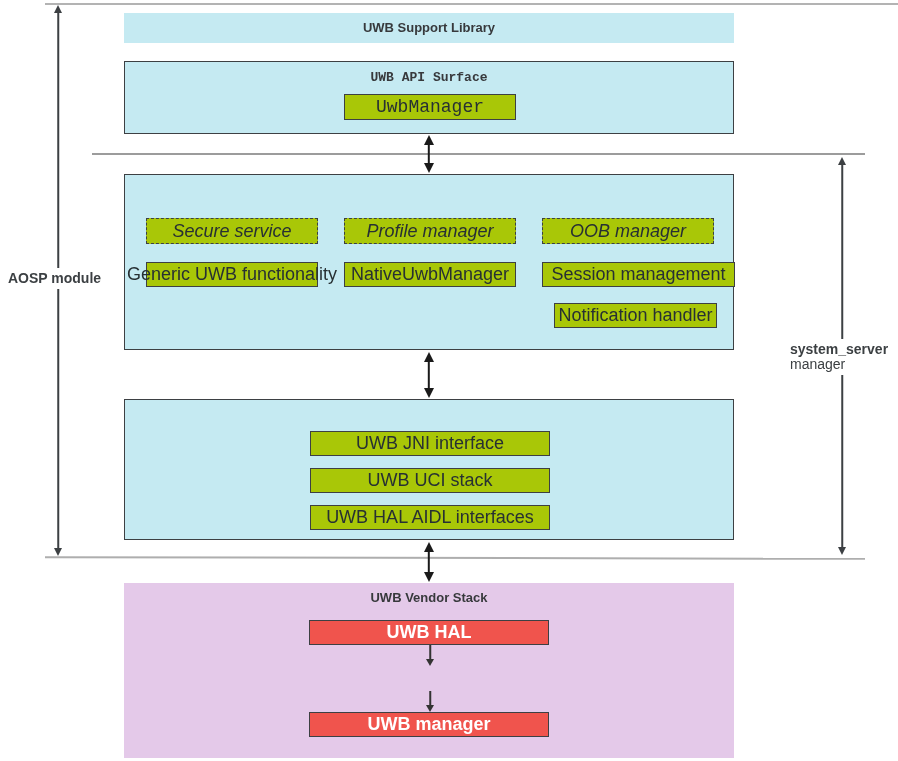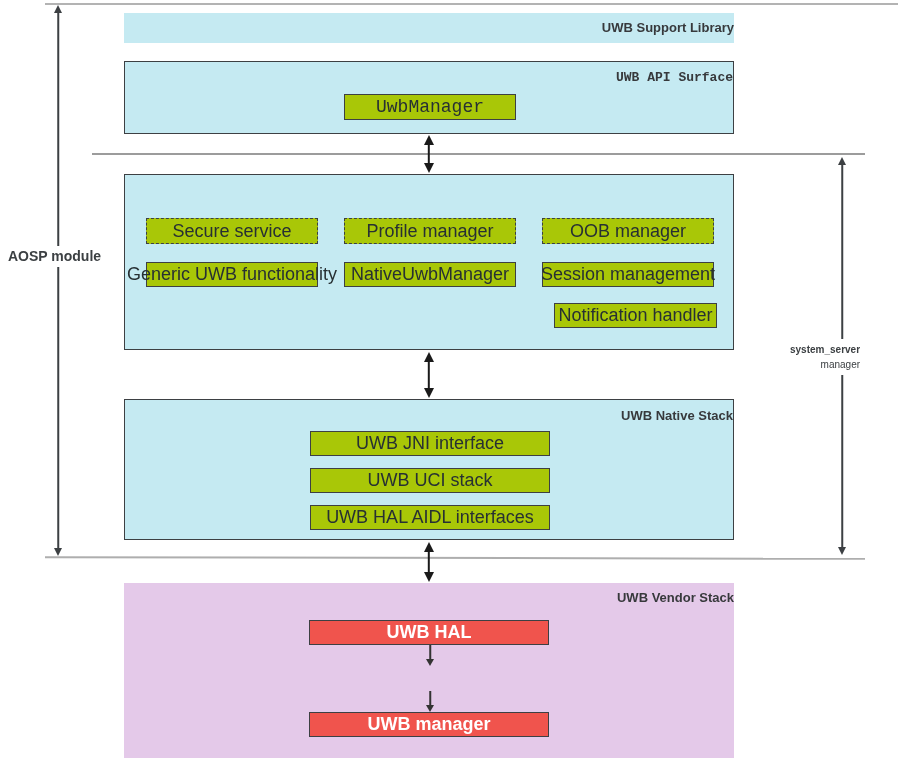--- a/index.html
+++ b/index.html
@@ -8,31 +8,31 @@
     font-family:"Liberation Sans",sans-serif;color:#3c4043;background:#fff;
   }
   
   .hline{position:absolute;height:2px;background:#b2b2b2;}
   
   .panel{position:absolute;left:124px;width:610px;box-sizing:border-box;}
   .cyan{background:var(--cyan-panel,#C5EAF2);}
   .lavender{background:var(--lavender-panel,#E4C9E9);}
   .bordered{border:1.5px solid #3d4043;}
   .panel-title{
-    text-align:right;font-weight:bold;font-size:13px;color:#37393c;
+    text-align:center;font-weight:bold;font-size:13px;color:#37393c;
     padding-top:8px;line-height:15px;
   }
   .panel-title.vcenter{padding-top:0;line-height:30px;}
   
   .module{
     position:absolute;box-sizing:border-box;display:flex;align-items:center;justify-content:center;
     background:var(--green-module,#A9C707);border:1.5px solid #3d4043;
     font-size:18px;color:#273033;white-space:nowrap;
   }
-  .module.dashed{border:1.8px dashed #3d4043;}
+  .module.dashed{border:1.8px dashed #3d4043;font-style:italic;}
   .module.red{background:var(--red-module,#F0544D);color:#ffffff;font-weight:bold;}
   
   .varrow{position:absolute;width:12px;}
   .varrow .ln{position:absolute;left:50%;transform:translateX(-50%);top:6px;bottom:6px;width:2.4px;background:#1a1a1a;}
   .varrow .ah{position:absolute;left:50%;transform:translateX(-50%);width:0;height:0;
     border-left:5.5px solid transparent;border-right:5.5px solid transparent;}
   .varrow .ah.up{top:0;border-bottom:10px solid #1a1a1a;}
   .varrow .ah.down{bottom:0;border-top:10px solid #1a1a1a;}
   
   .varrow.side .ln{width:1.5px;background:#3c4043;top:5px;bottom:5px;}
@@ -42,37 +42,37 @@
   
   .varrow.thin .ln{width:1.5px;background:#333;top:0;bottom:4px;}
   .varrow.thin .ah{border-left-width:4px;border-right-width:4px;}
   .varrow.thin .ah.down{border-top:7px solid #333;}
   
   .side-label{
     position:absolute;background:#ffffff;font-size:14px;z-index:5;
     color:#3c4043;line-height:15px;padding:3px 2px;
   }
   .side-label .b{font-weight:bold;}
-  .side-label.right{font-size:10px;line-height:15px;text-align:right;}
+  .side-label.right{font-size:14px;line-height:15px;}
 </style>
 </head>
 <body>
 
 <div class="canvas">
 
   <div class="hline" style="left:45px;right:0;top:3px;background:#b3b3b3;"></div>
   <div class="hline" style="left:92px;width:773px;top:153px;background:#9c9c9c;"></div>
   <div class="hline" style="left:45px;width:820px;top:557px;background:#aeaeae;transform:rotate(0.12deg);"></div>
 
   <div class="varrow side" style="left:52px;top:5px;height:551px;">
     <span class="ah up"></span>
     <span class="ln"></span>
     <span class="ah down"></span>
   </div>
-  <div class="side-label" style="left:6px;top:246px;">
+  <div class="side-label" style="left:6px;top:268px;">
     <span class="b">AOSP module</span>
   </div>
 
   <div class="varrow side" style="left:836px;top:157px;height:398px;">
     <span class="ah up"></span>
     <span class="ln"></span>
     <span class="ah down"></span>
   </div>
   <div class="side-label right" style="left:788px;top:339px;">
     <div class="b">system_server</div>
@@ -93,32 +93,31 @@
     <span class="ln"></span>
     <span class="ah down"></span>
   </div>
 
   <div class="panel cyan bordered" style="top:174px;height:176px;">
     <div class="module dashed" style="left:21px;top:43px;width:172px;height:26px;">Secure service</div>
     <div class="module dashed" style="left:417px;top:43px;width:172px;height:26px;">OOB manager</div>
     <div class="module dashed" style="left:219px;top:43px;width:172px;height:26px;">Profile manager</div>
     <div class="module" style="left:21px;top:87px;width:172px;height:25px;">Generic UWB functionality</div>
     <div class="module" style="left:219px;top:87px;width:172px;height:25px;">NativeUwbManager</div>
-    <div class="module" style="left:417px;top:87px;width:172px;height:25px;">Session management</div>
+    <div class="module" style="left:417px;top:87px;width:193px;height:25px;">Session management</div>
     <div class="module" style="left:429px;top:128px;width:163px;height:25px;">Notification handler</div>
   </div>
 
   <div class="varrow" style="left:423px;top:352px;height:46px;">
     <span class="ah up"></span>
     <span class="ln"></span>
     <span class="ah down"></span>
   </div>
 
   <div class="panel cyan bordered" style="top:399px;height:141px;">
-    <div class="panel-title">UWB Native Stack</div>
     <div class="module" style="left:185px;top:31px;width:240px;height:25px;">UWB JNI interface</div>
     <div class="module" style="left:185px;top:68px;width:240px;height:25px;">UWB UCI stack</div>
     <div class="module" style="left:185px;top:105px;width:240px;height:25px;">UWB HAL AIDL interfaces</div>
   </div>
 
   <div class="varrow" style="left:423px;top:542px;height:40px;z-index:6;">
     <span class="ah up"></span>
     <span class="ln"></span>
     <span class="ah down"></span>
   </div>

